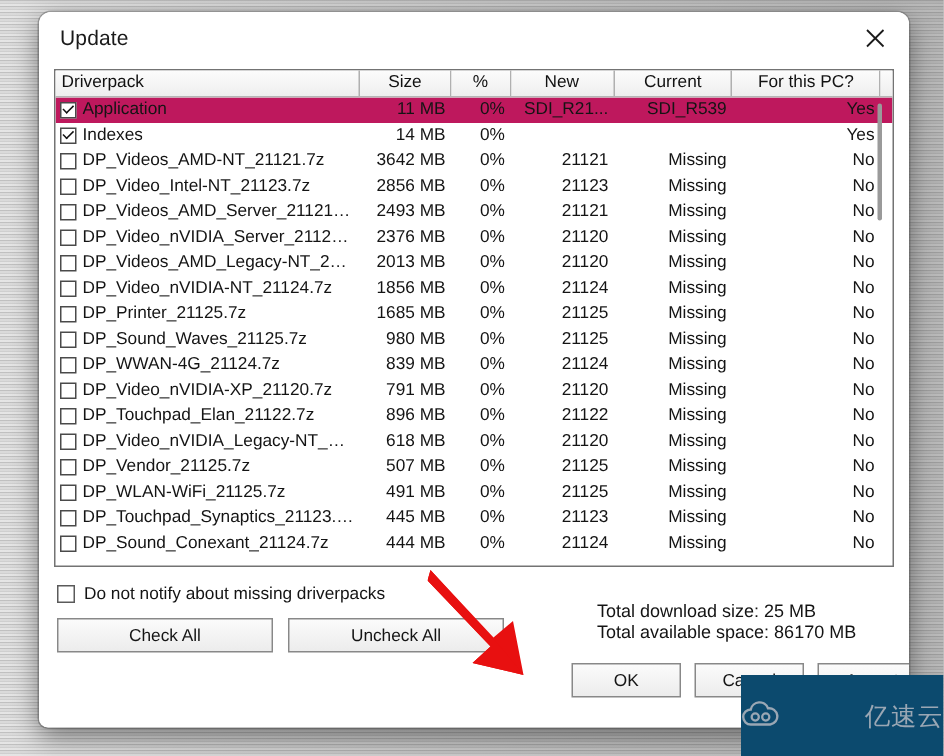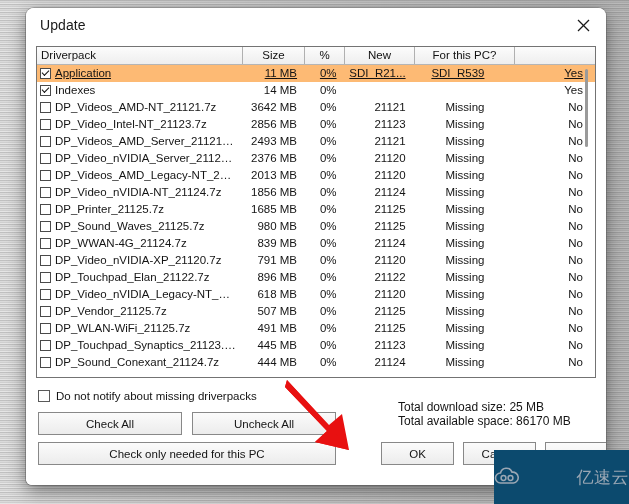--- a/index.html
+++ b/index.html
@@ -125,21 +125,21 @@
   }
   .row {
     display: flex;
     height: 17px;
     font-size: 11.5px;
     color: #141414;
     line-height: 17px;
     white-space: nowrap;
     cursor: default;
   }
-  .row.sel { background: #fdba74; text-decoration: underline; }
+  .row.sel { background: #be185d; }
   .cell {
     box-sizing: border-box;
     padding: 0 4px;
     overflow: hidden;
     text-overflow: ellipsis;
     white-space: nowrap;
   }
   .cell.left  { text-align: left; }
   .cell.right { text-align: right; }
 
@@ -294,20 +294,21 @@
       </svg>
     </div>
   </div>
 
   <div id="listview">
     <div id="header-row">
         <div class="hcell c-name left">Driverpack</div>
         <div class="hcell c-size right">Size</div>
         <div class="hcell c-pct right">%</div>
         <div class="hcell c-new right">New</div>
+        <div class="hcell c-current right">Current</div>
         <div class="hcell c-pc right">For this PC?</div>
         <div class="hcell c-pad"></div>
       </div>
     <div id="rows">
         <div class="row sel">
           <div class="cell c-name left namecell">
             <span class="cbx on"></span>
             <span class="nametext">Application</span>
           </div>
           <div class="cell c-size right">11 MB</div>
@@ -529,21 +530,20 @@
 
   <div id="bottom">
 
     <div id="notify-wrap">
       <div id="notify-box"></div>
       <span>Do not notify about missing driverpacks</span>
     </div>
 
     <div class="btn" id="btn-check-all">Check All</div>
     <div class="btn" id="btn-uncheck-all">Uncheck All</div>
-    <div class="btn" id="btn-check-needed">Check only needed for this PC</div>
     <div class="btn" id="btn-ok">OK</div>
     <div class="btn" id="btn-cancel">Cancel</div>
     <div class="btn" id="btn-accept">Accept</div>
 
     <div id="totals">
       <div>Total download size: 25 MB</div>
       <div>Total available space: 86170 MB</div>
     </div>
 
   </div>

